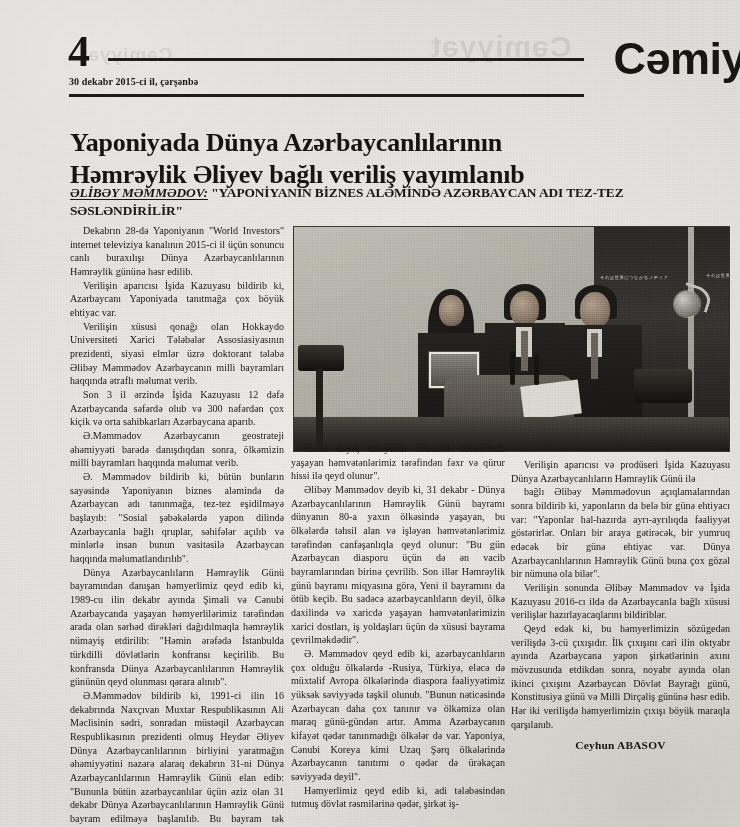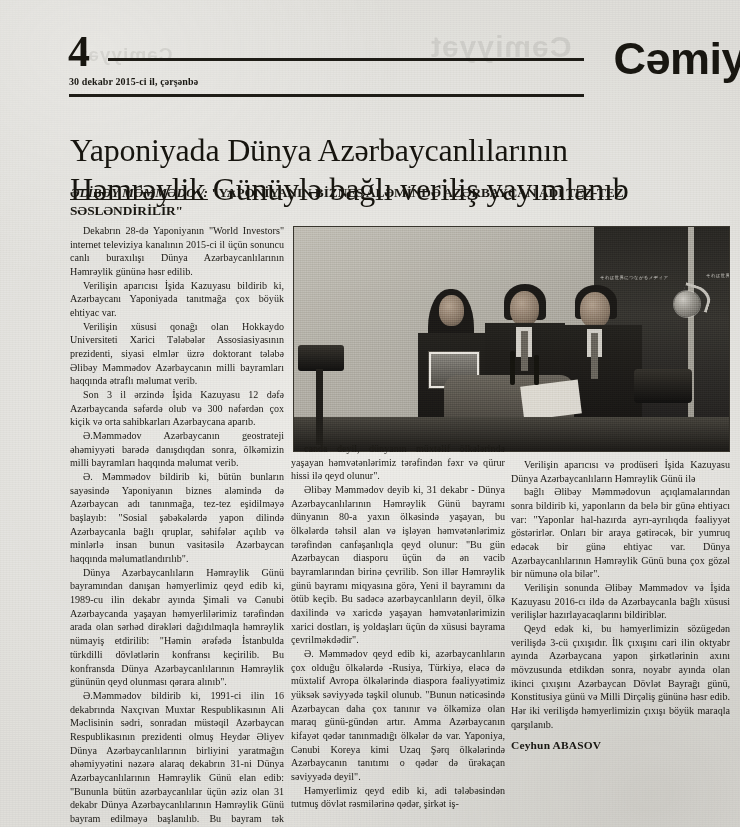--- a/index.html
+++ b/index.html
@@ -104,22 +104,22 @@
   }
 
   
   .headline {
     position: absolute;
     left: 70px;
     right: 12px;
     top: 110px;
     z-index: 6;
     font-family: "Liberation Serif", serif;
-    font-weight: 400;
-    font-size: 32px;
+    font-weight: 700;
+    font-size: 26px;
     line-height: 1.21;
     letter-spacing: -0.2px;
     color: #17150f;
   }
   .standfirst {
     position: absolute;
     left: 70px;
     right: 14px;
     top: 184px;
     z-index: 6;
@@ -274,21 +274,21 @@
   .col p {
     margin: 0;
     text-indent: 13px;
   }
   .col-1 { left: 70px;  top: 224px; width: 214px; }
   .col-2 { left: 291px; top: 442px; width: 214px; }
   .col-3 { left: 511px; top: 458px; width: 219px; }
 
   .byline {
     margin-top: 7px;
-    text-align: left;
+    text-align: center;
     text-indent: 0;
     font-family: "Liberation Serif", serif;
     font-weight: 700;
     font-size: 11.4px;
     letter-spacing: 0.2px;
   }
   .byline .given { font-weight: 700; }
   .byline .family { font-weight: 700; }
 </style>
 </head>
@@ -302,21 +302,21 @@
   <div class="masthead">
     <div class="folio-num">4</div>
     <div class="rule-top"></div>
     <div class="folio-date">30 dekabr 2015-ci il, çərşənbə</div>
     <div class="rule-bottom"></div>
     <div class="brand">Cəmiy</div>
   </div>
 
   <h1 class="headline">
     <span>Yaponiyada Dünya Azərbaycanlılarının</span><br>
-    <span>Həmrəylik Günüylə bağlı veriliş yayımlanıb</span>
+    <span>Həmrəylik Əliyev bağlı veriliş yayımlanıb</span>
   </h1>
 
   <div class="standfirst">
     <span class="speaker">ƏLİBƏY MƏMMƏDOV:</span><span> "YAPONİYANIN BİZNES ALƏMİNDƏ AZƏRBAYCAN ADI TEZ-TEZ SƏSLƏNDİRİLİR"</span>
   </div>
 
   <div class="photo">
     <div class="ph-wall"></div>
 
     <div class="ph-banner b1"></div>

